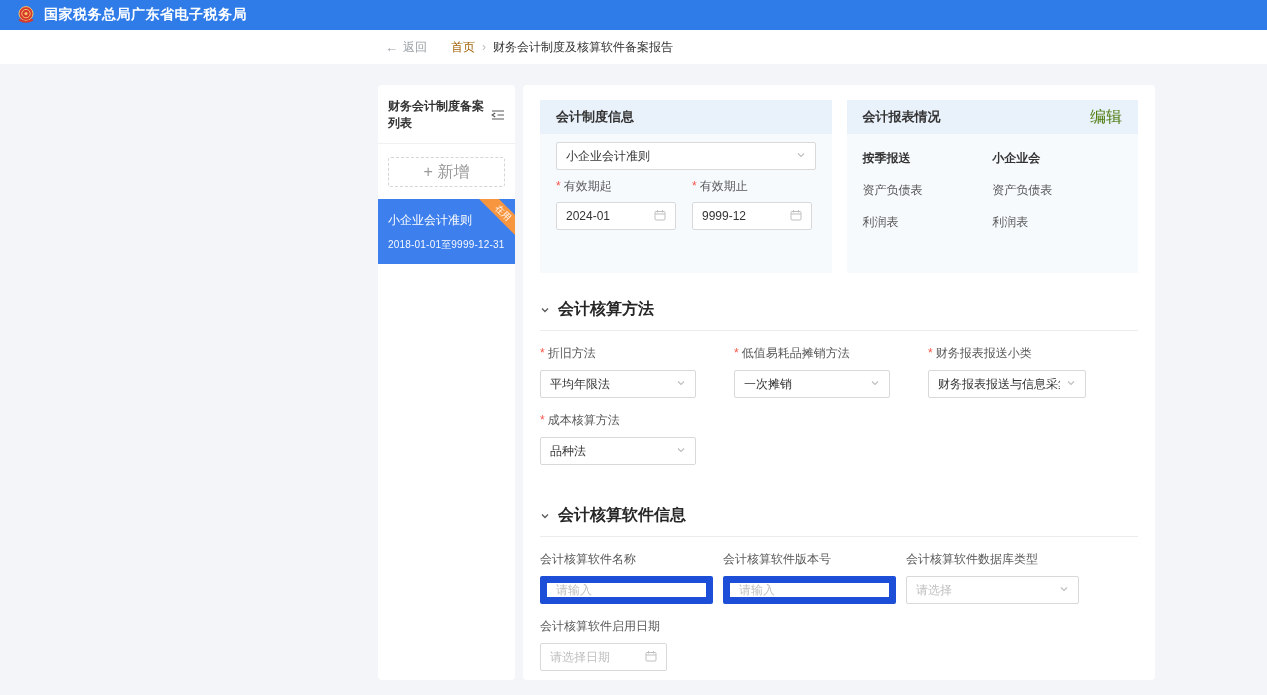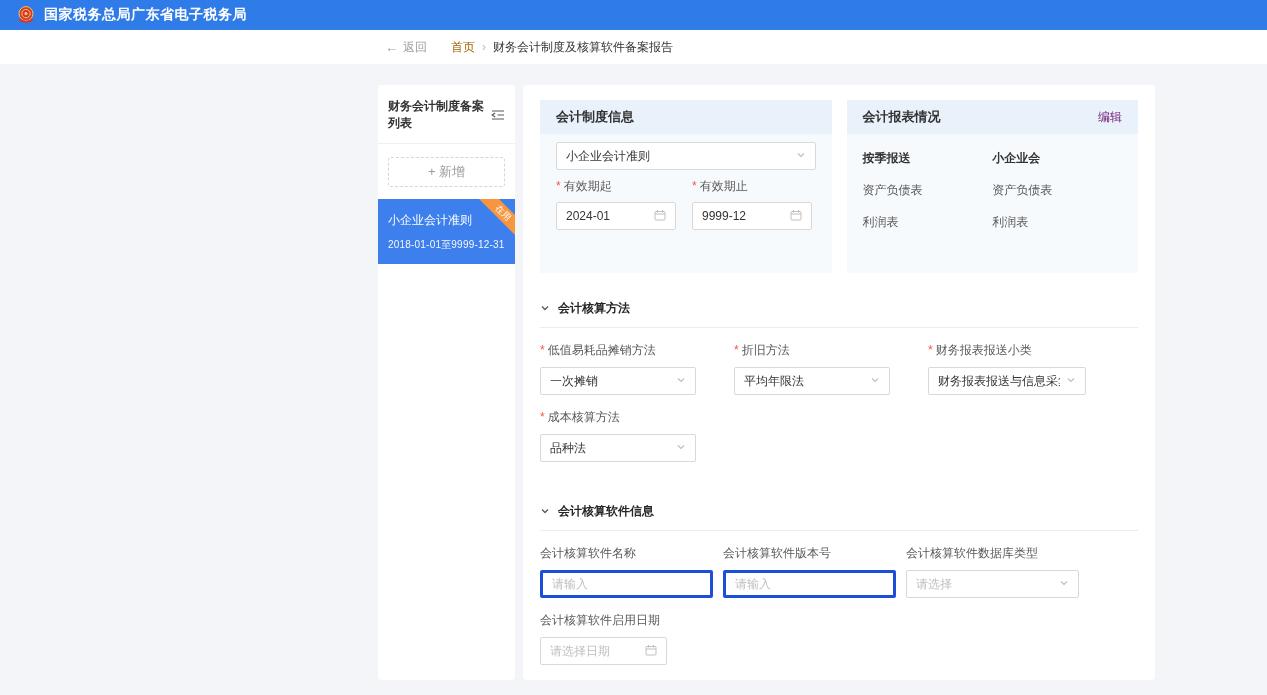--- a/index.html
+++ b/index.html
@@ -28,69 +28,69 @@
   .workspace{position:absolute;top:64px;left:0;right:0;bottom:0;background:#f4f5f8;padding-left:45px;}
 
   
   .sidebar-card{position:absolute;left:378px;top:21px;width:137px;height:595px;
     background:#fff;border-radius:4px;overflow:hidden;}
   .side-head{display:flex;align-items:center;justify-content:space-between;
     padding:13px 10px 11px;border-bottom:1px solid #f0f0f0;}
   .side-title{font-size:12px;font-weight:bold;color:#333;}
   .collapse-ic{display:flex;cursor:pointer;}
   .add-btn{margin:13px 10px 12px;height:28px;border:1px dashed #d5d5d5;border-radius:3px;
-    color:#9a9a9a;font-size:13px;display:flex;align-items:center;justify-content:center;
+    color:#9a9a9a;font-size:16px;display:flex;align-items:center;justify-content:center;
     background:#fff;cursor:pointer;}
   .side-item{position:relative;background:#3d7fec;color:#fff;padding:13px 10px 12px;
     overflow:hidden;cursor:pointer;}
   .item-name{font-size:12px;}
   .item-period{font-size:10px;margin-top:9px;opacity:.95;letter-spacing:.2px;}
   .ribbon{position:absolute;top:0;right:0;width:38px;height:38px;overflow:hidden;pointer-events:none;}
   .ribbon i{position:absolute;display:block;width:58px;right:-17px;top:7px;
     transform:rotate(45deg);background:#f8963f;color:#fff;font-size:9px;font-style:normal;
     text-align:center;line-height:14px;}
 
   
   .main-card{position:absolute;left:523px;top:21px;width:632px;height:595px;
     background:#fff;border-radius:4px;box-sizing:border-box;}
 
   .panels-row{display:flex;gap:15px;margin:15px 17px 0;}
   .panel{flex:1;min-width:0;}
   .panel-head{height:34px;background:#e9f1fb;display:flex;align-items:center;
     justify-content:space-between;padding:0 16px;}
   .panel-title{font-size:13px;font-weight:bold;color:#333;}
-  .edit-link{font-size:12px;color:#701a75;cursor:pointer;}
+  .edit-link{font-size:16px;color:#4d7c0f;cursor:pointer;}
   .panel-body{background:#f7fafd;height:131px;padding:8px 16px 0;box-sizing:content-box;}
 
   .fld-label{font-size:12px;color:#595959;margin:8px 0 7px;}
   .req{color:#f5564a;margin-right:3px;}
   .control{height:28px;background:#fff;border:1px solid #d9d9d9;border-radius:2px;
     display:flex;align-items:center;justify-content:space-between;gap:6px;
     padding:0 9px;font-size:12px;color:#333;box-sizing:border-box;cursor:pointer;}
   .control .val{flex:1;overflow:hidden;white-space:nowrap;}
   .control .ph{color:#bfbfbf;font-family:Liberation Serif, serif;}
   .dates-row{display:flex;gap:16px;}
   .dates-row .dcol{width:120px;}
 
   .report-cols{display:flex;padding-top:8px;}
   .rcol{width:50%;}
   .rcol-title{font-size:12px;font-weight:bold;color:#333;margin-bottom:15px;}
   .rline{font-size:12px;color:#595959;margin-bottom:15px;}
 
   .section-head{display:flex;align-items:center;gap:8px;margin:26px 17px 0;
     padding-bottom:10px;border-bottom:1px solid #ececec;cursor:pointer;}
-  .section-title{font-size:12px;font-weight:bold;color:#262626;}
+  .section-title{font-size:16px;font-weight:bold;color:#262626;}
 
   .grid{display:flex;flex-wrap:wrap;margin:0 17px;}
   .mcol{width:156px;margin-right:38px;}
   .mcol:nth-child(3){width:158px;margin-right:0;}
   .grid .fld-label{margin:14px 0 8px;}
   .scol{width:173px;margin-right:10px;}
   .scol:nth-child(3){margin-right:0;}
-  .text-input{width:100%;height:28px;border:3px solid #1d4ed8;border-radius:2px;
+  .text-input{width:100%;height:28px;border:7px solid #1d4ed8;border-radius:2px;
     padding:0 9px;font-size:12px;color:#333;box-sizing:border-box;outline:none;background:#fff;
     font-family:"Liberation Sans","DejaVu Sans",sans-serif;}
   .text-input::placeholder{color:#bfbfbf;}
   .date-small{width:127px;}
 </style>
 </head>
 <body>
 
 <div class="topbar">
   <span class="logo">
@@ -219,37 +219,37 @@
         <svg width="10" height="10" viewBox="0 0 10 10">
             <path d="M2 3.5 L5 6.5 L8 3.5" stroke="#595959" stroke-width="1.3" fill="none"></path>
           </svg>
       </span>
       <span class="section-title">会计核算方法</span>
     </div>
 
     <div class="grid">
       <div class="mcol">
         <div class="fld-label">
-          <span class="req">*</span><span>低值易耗品摊销方法</span>
-        </div>
-        <div class="control">
-          <span class="val">一次摊销</span>
+          <span class="req">*</span><span>折旧方法</span>
+        </div>
+        <div class="control">
+          <span class="val">平均年限法</span>
           <span>
             <svg width="10" height="10" viewBox="0 0 10 10">
                 <path d="M2 3.5 L5 6.5 L8 3.5" stroke="#bfbfbf" stroke-width="1.2" fill="none"></path>
               </svg>
           </span>
         </div>
       </div>
       <div class="mcol">
         <div class="fld-label">
-          <span class="req">*</span><span>折旧方法</span>
-        </div>
-        <div class="control">
-          <span class="val">平均年限法</span>
+          <span class="req">*</span><span>低值易耗品摊销方法</span>
+        </div>
+        <div class="control">
+          <span class="val">一次摊销</span>
           <span>
             <svg width="10" height="10" viewBox="0 0 10 10">
                 <path d="M2 3.5 L5 6.5 L8 3.5" stroke="#bfbfbf" stroke-width="1.2" fill="none"></path>
               </svg>
           </span>
         </div>
       </div>
       <div class="mcol">
         <div class="fld-label">
           <span class="req">*</span><span>财务报表报送小类</span>

